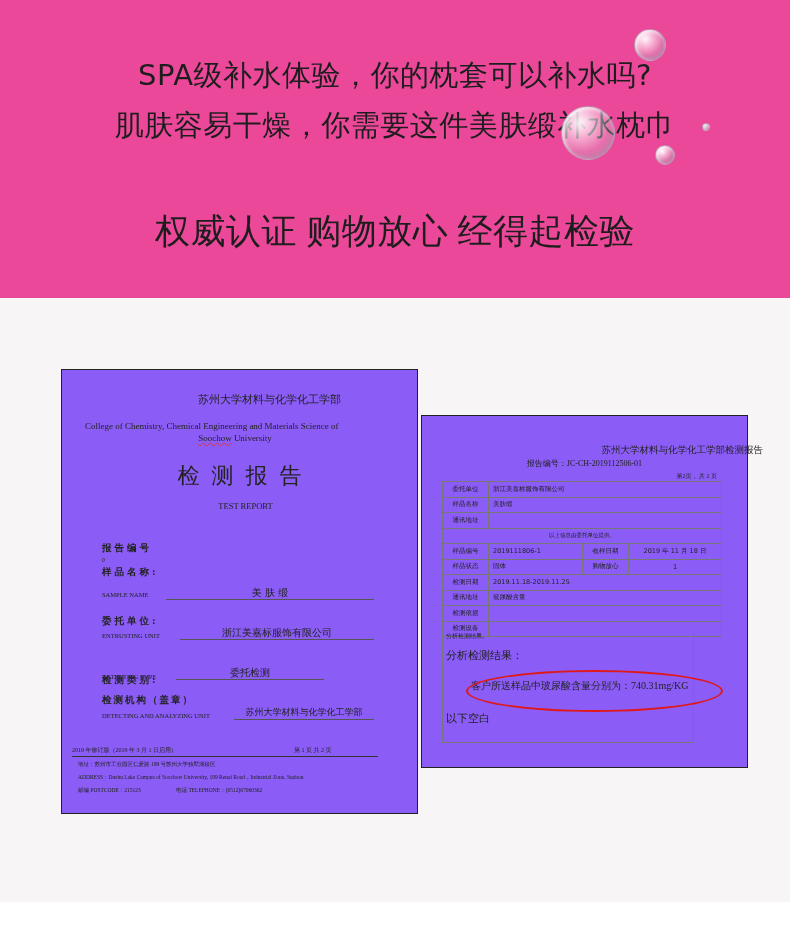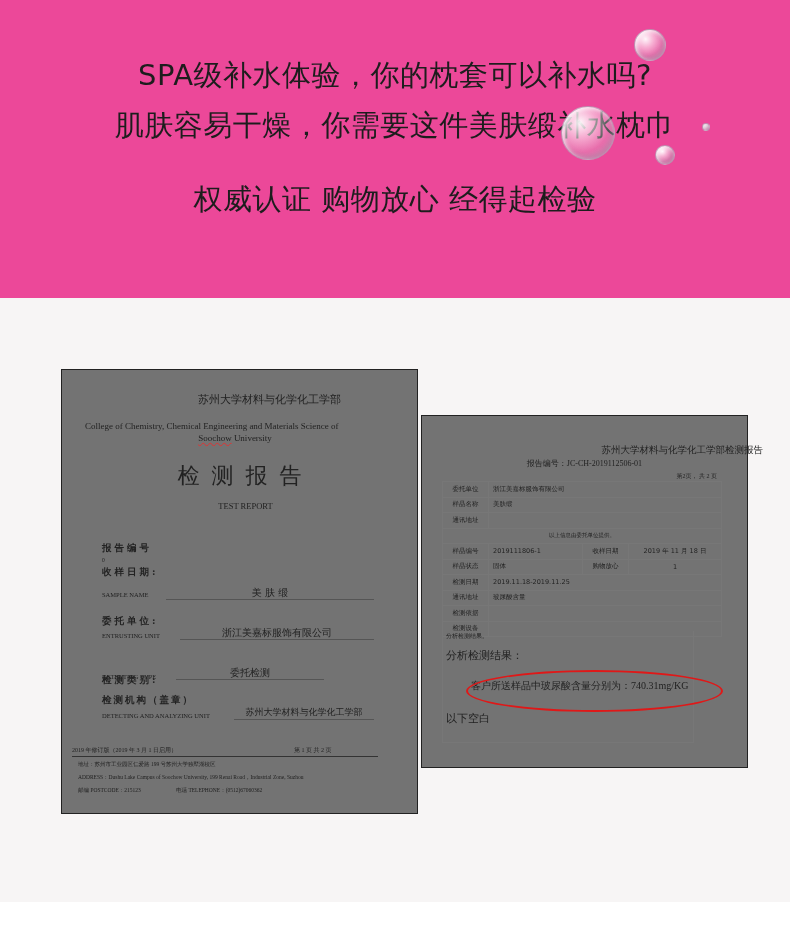--- a/index.html
+++ b/index.html
@@ -3,30 +3,30 @@
 <meta charset="utf-8">
 <style>
   * { box-sizing: border-box; margin: 0; padding: 0; }
   html, body { width: 790px; height: 930px; background: #ffffff; overflow: hidden; }
   body { position: relative; font-family: "DejaVu Sans", "Liberation Sans", sans-serif; color: #222; }
 
   .hero { position: absolute; left: 0; top: 0; width: 790px; height: 298px; background: #ec4899; }
   .hero-line { position: absolute; left: 0; width: 790px; text-align: center; color: #1d1d1d; font-weight: 400; letter-spacing: 0.5px; }
   .hero-line.l1 { top: 56px; font-size: 29px; }
   .hero-line.l2 { top: 106px; font-size: 29px; }
-  .hero-line.l3 { top: 180px; font-size: 29px; }
+  .hero-line.l3 { top: 208px; font-size: 35px; font-family: Liberation Serif, serif; }
 
   .bubble { position: absolute; border-radius: 50%;
     background: radial-gradient(circle at 35% 30%, rgba(255,255,255,0.95) 0%, rgba(255,255,255,0.55) 30%, rgba(220,225,230,0.25) 60%, rgba(170,180,190,0.45) 95%);
     border: 1px solid rgba(160,170,180,0.55);
     box-shadow: inset -2px -3px 5px rgba(140,150,160,0.35), inset 2px 2px 4px rgba(255,255,255,0.9); }
 
   .band { position: absolute; left: 0; top: 298px; width: 790px; height: 604px; background: #f7f5f5; }
 
-  .doc { position: absolute; background: #737373; border: 1.5px solid #222; }
+  .doc { position: absolute; background: #8b5cf6; border: 1.5px solid #222; }
   .doc-left { left: 61px; top: 369px; width: 357px; height: 445px; font-family: "Liberation Serif", "DejaVu Serif", serif; color: #222; }
   .doc-right { left: 421px; top: 415px; width: 327px; height: 353px; font-family: "Liberation Serif", "DejaVu Serif", serif; color: #222; }
 
   
   .dl-univ-cn { position: absolute; left: 0; width: 100%; top: 22px; text-align: center; font-size: 11px; padding-left: 60px; }
   .dl-univ-en { position: absolute; left: 23px; top: 50px; width: 290px; font-size: 9px; line-height: 12px; }
   .dl-univ-en .u2 { display: block; text-align: center; padding-left: 10px; }
   .squiggle { text-decoration: underline wavy #d33; text-decoration-thickness: 0.5px; }
   .dl-title { position: absolute; left: 0; width: 100%; top: 91px; text-align: center; font-size: 22px; letter-spacing: 12px; font-family: "DejaVu Sans", sans-serif; padding-left: 12px; }
   .dl-subtitle { position: absolute; left: 0; width: 100%; top: 131px; text-align: center; font-size: 8.5px; padding-left: 12px; }
@@ -76,21 +76,21 @@
   <div class="dl-univ-cn">苏州大学材料与化学化工学部</div>
   <div class="dl-univ-en">
     <span>College of Chemistry, Chemical Engineering and Materials Science of</span>
     <span class="u2"><span class="squiggle">Soochow</span><span> University</span></span>
   </div>
   <div class="dl-title">检测报告</div>
   <div class="dl-subtitle">TEST REPORT</div>
 
   <div class="dl-label-cn" style="top:172px;">报告编号</div>
   <div class="dl-small" style="top:187px;">0</div>
-  <div class="dl-label-cn" style="top:196px;">收样日期:</div>
+  <div class="dl-label-cn" style="top:196px;">样品名称:</div>
   <div class="dl-label-en" style="top:221px;">SAMPLE NAME</div>
   <div class="dl-value" style="left:104px;top:216px;width:208px;">美 肤 缎</div>
 
   <div class="dl-label-cn" style="top:245px;">委托单位:</div>
   <div class="dl-label-en" style="top:262px;">ENTRUSTING UNIT</div>
   <div class="dl-value" style="left:118px;top:256px;width:194px;">浙江美嘉标服饰有限公司</div>
 
   <div class="dl-label-cn" style="top:287px;margin-top:17px;">检测类别:</div>
   <div class="dl-label-en" style="top:303px;">DETECTING TYPE</div>
   <div class="dl-value" style="left:114px;top:296px;width:148px;">委托检测</div>

